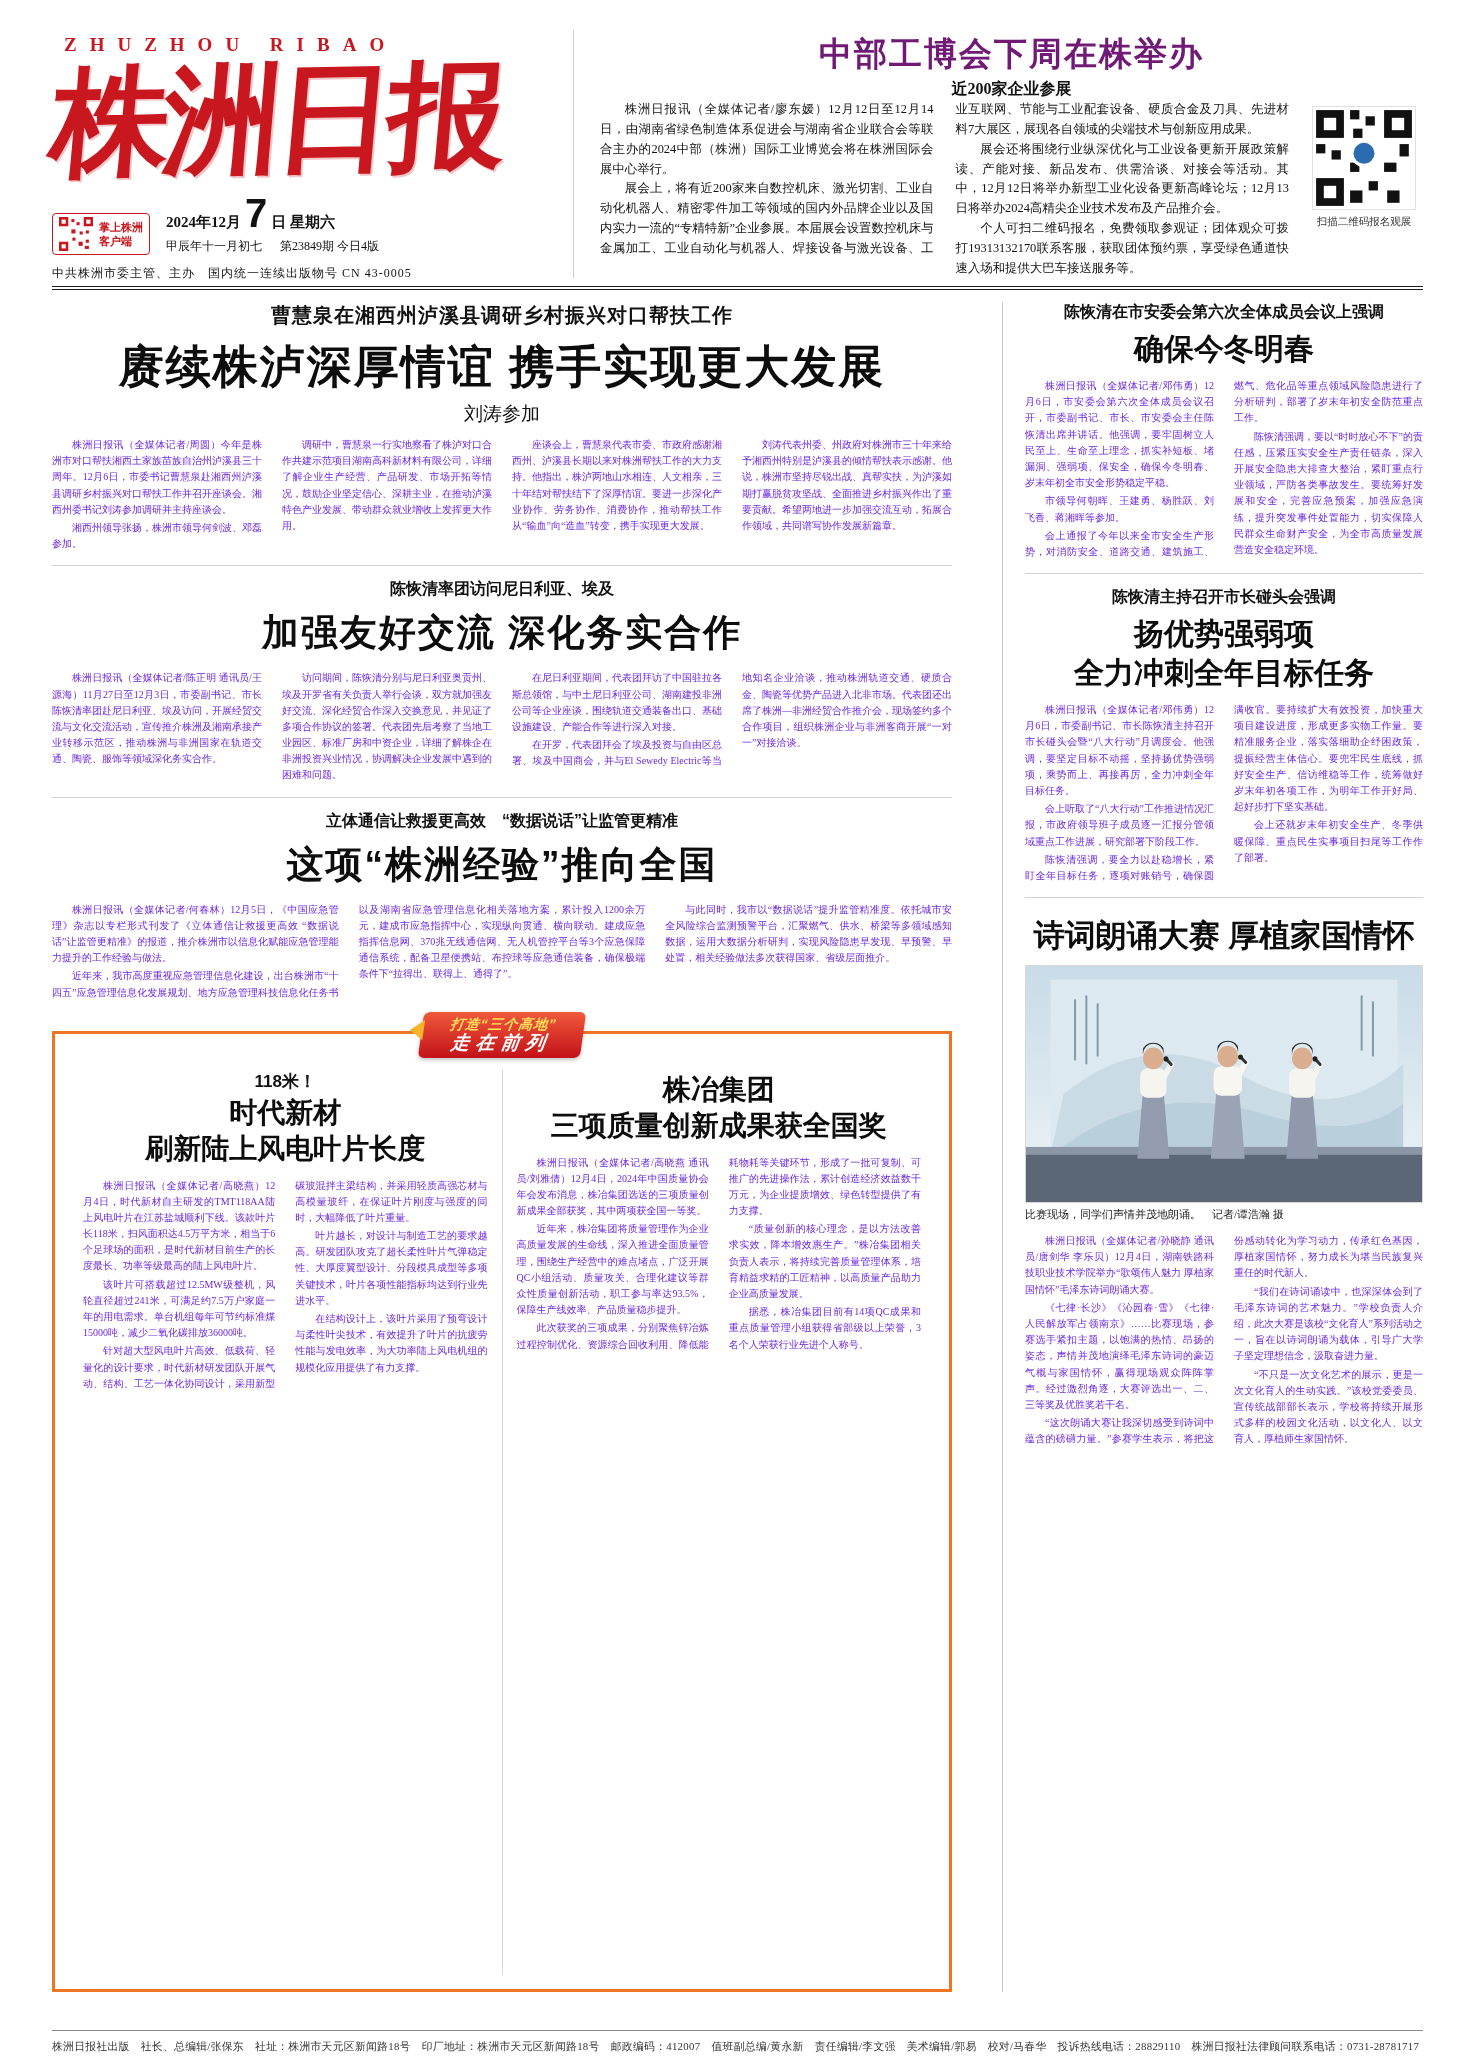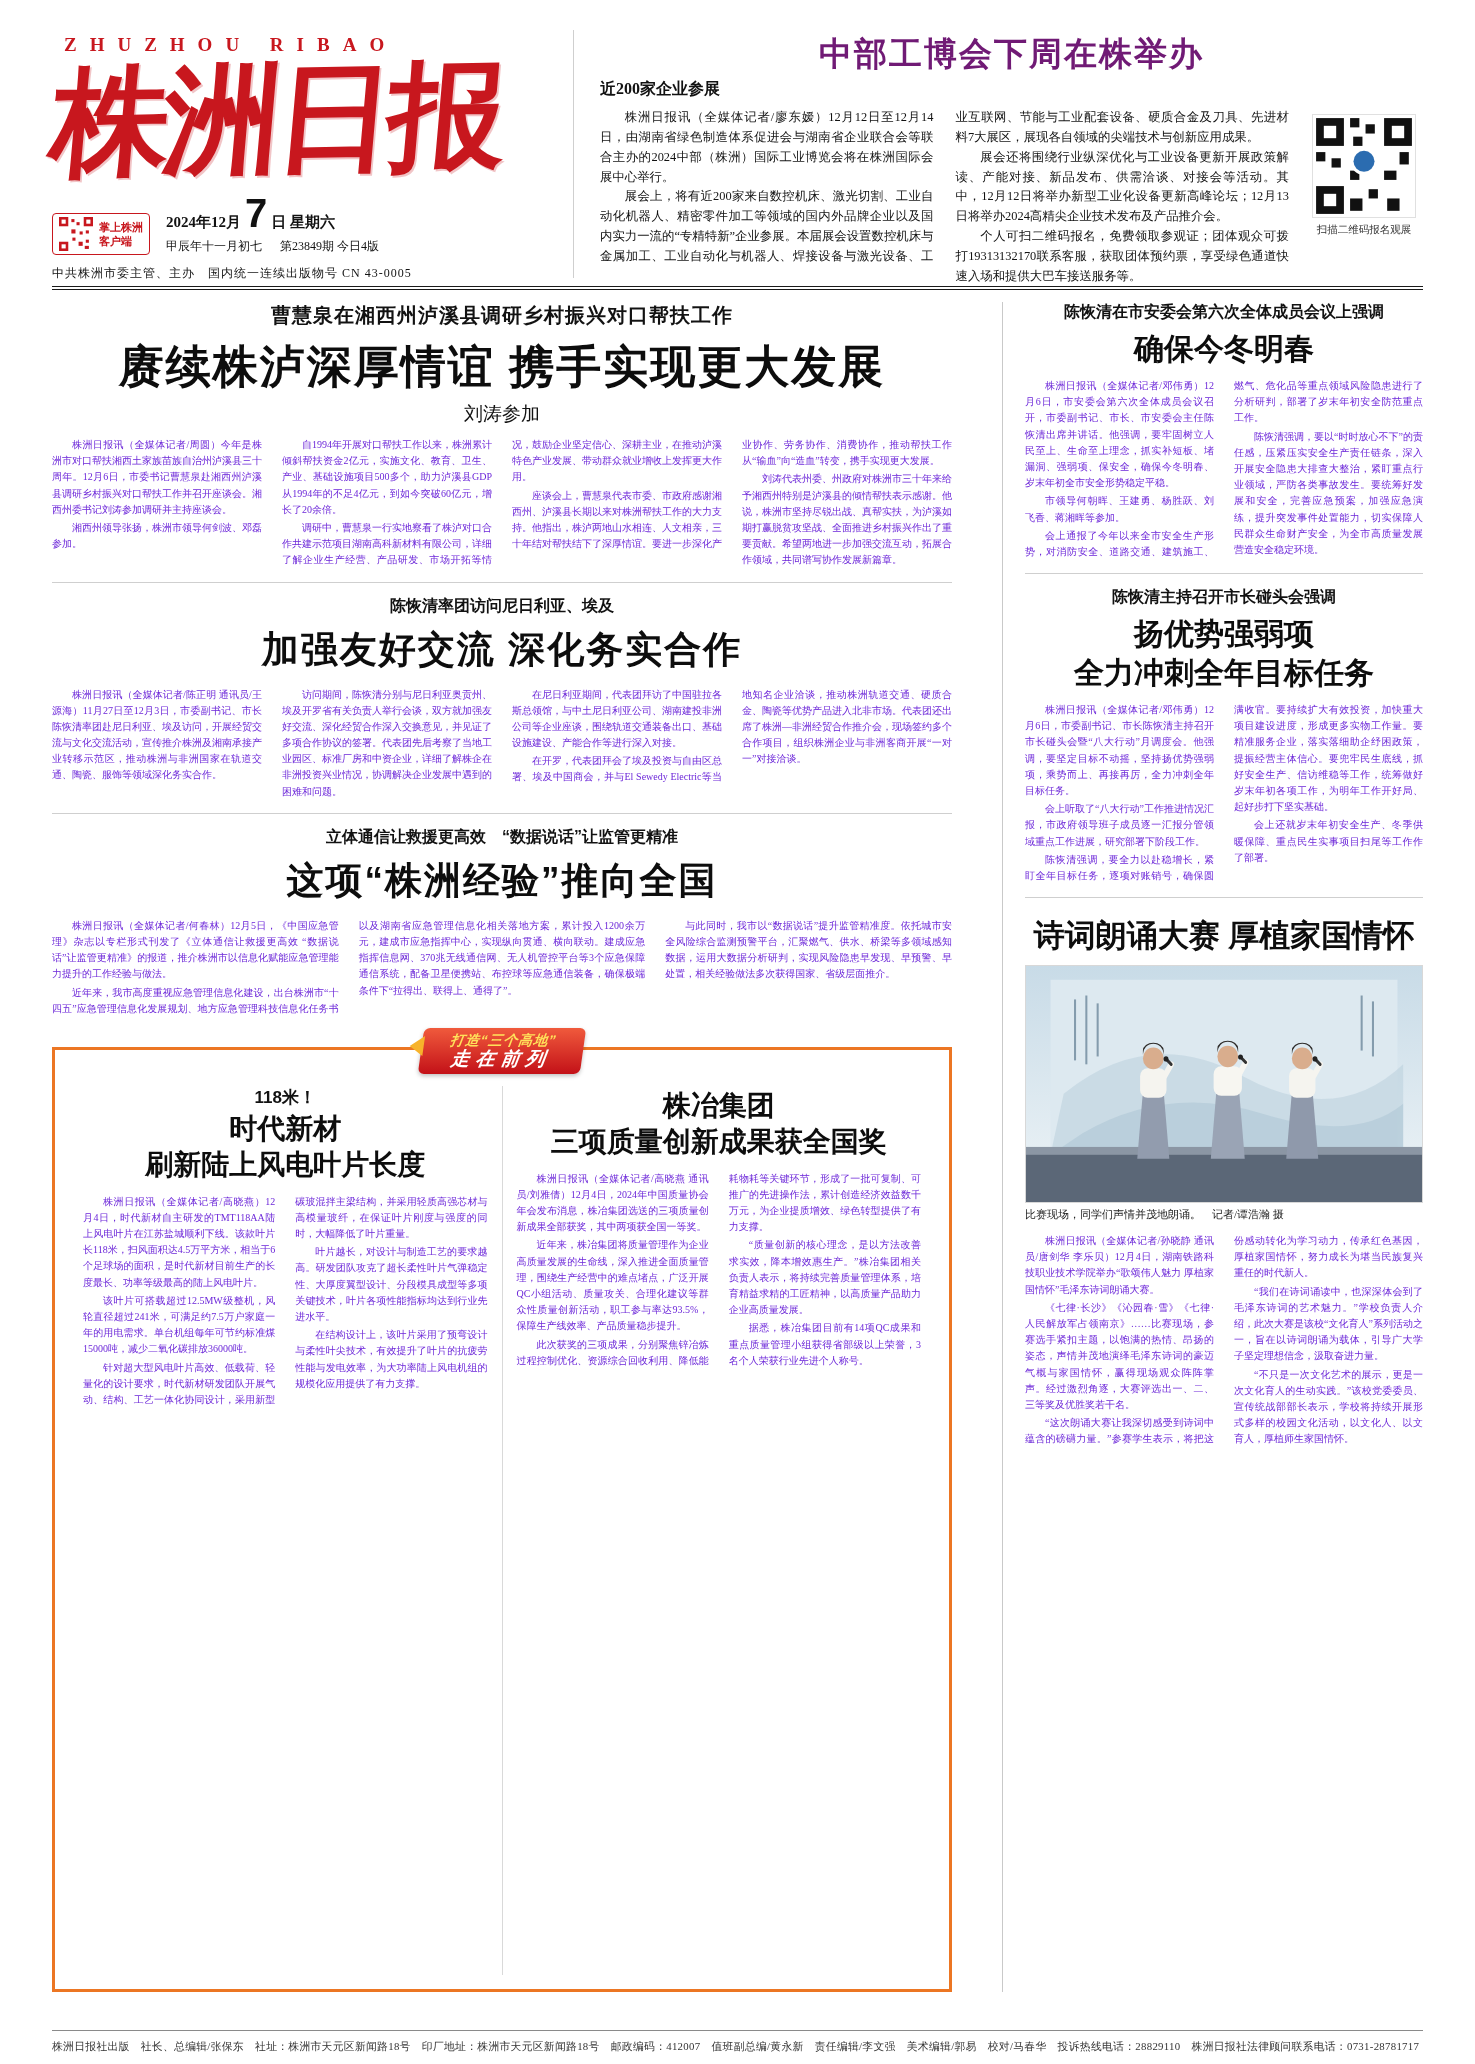--- a/index.html
+++ b/index.html
@@ -22,21 +22,21 @@
   .app-badge { display:flex; align-items:center; gap:6px; border:1px solid #c8171e; border-radius:4px; padding:3px 6px;margin-top:22px; }
   .app-badge svg { width:34px; height:34px; display:block; }
   .app-text { font-size:11px; font-weight:700; line-height:1.3; color:#c8171e; font-family:"Liberation Sans",sans-serif; }
   .date-line { font-size:15px; font-weight:600; white-space:nowrap; }
   .date-day { font-size:40px; font-weight:800; margin:0 4px; font-family:"Liberation Sans",sans-serif; }
   .date-sub { font-size:12px; display:flex; gap:18px; margin-top:2px; }
   .org-line { font-size:12px; margin-top:10px; letter-spacing:1px; white-space:nowrap; }
   
   .top-news { flex:1; border-left:1px solid #cfcfcf; margin-left:16px; padding:0 0 0 26px; }
   .tn-title { font-family:"Liberation Sans","DejaVu Sans",sans-serif; font-weight:900; font-size:33px; text-align:center; margin:2px 0 2px; letter-spacing:2px; color:#701a75; }
-  .tn-sub { font-size:16px; font-weight:700; margin-bottom:8px; }
+  .tn-sub { text-align:center; font-size:16px; font-weight:700; }
   .tn-flex { display:flex; gap:16px; }
   .tn-body { flex:1; column-count:2; column-gap:22px; font-size:12.4px; line-height:1.6; text-align:justify; }
   .tn-body p { margin:0; text-indent:2em; }
   .tn-qr { width:118px; text-align:center; flex:0 0 auto; }
   .tn-qr svg { width:104px; height:104px; border:1px solid #e0e0e0; display:block; margin:6px auto 0; }
   .qr-caption { font-size:10.5px; color:#333; margin-top:5px; }
   
   .rule-double { border-top:1px solid #1a1a1a; border-bottom:1px solid #1a1a1a; height:4px; margin:8px 0 12px; }
   .art-rule { border:none; border-top:1px solid #cfcfcf; margin:13px 0; }
   
@@ -182,21 +182,20 @@
 
     <div class="col-left">
 
       <article>
         <div class="kicker">曹慧泉在湘西州泸溪县调研乡村振兴对口帮扶工作</div>
         <h2 class="headline-xl">赓续株泸深厚情谊  携手实现更大发展</h2>
         <div class="byline">刘涛参加</div>
         <div class="body-cols cols-4">
             <p>株洲日报讯（全媒体记者/周圆）今年是株洲市对口帮扶湘西土家族苗族自治州泸溪县三十周年。12月6日，市委书记曹慧泉赴湘西州泸溪县调研乡村振兴对口帮扶工作并召开座谈会。湘西州委书记刘涛参加调研并主持座谈会。</p>
             <p>湘西州领导张扬，株洲市领导何剑波、邓磊参加。</p>
-            <p>自1994年开展对口帮扶工作以来，株洲累计倾斜帮扶资金2亿元，实施文化、教育、卫生、产业、基础设施项目500多个，助力泸溪县GDP从1994年的不足4亿元，到如今突破60亿元，增长了20余倍。</p>
             <p>调研中，曹慧泉一行实地察看了株泸对口合作共建示范项目湖南高科新材料有限公司，详细了解企业生产经营、产品研发、市场开拓等情况，鼓励企业坚定信心、深耕主业，在推动泸溪特色产业发展、带动群众就业增收上发挥更大作用。</p>
             <p>座谈会上，曹慧泉代表市委、市政府感谢湘西州、泸溪县长期以来对株洲帮扶工作的大力支持。他指出，株泸两地山水相连、人文相亲，三十年结对帮扶结下了深厚情谊。要进一步深化产业协作、劳务协作、消费协作，推动帮扶工作从“输血”向“造血”转变，携手实现更大发展。</p>
             <p>刘涛代表州委、州政府对株洲市三十年来给予湘西州特别是泸溪县的倾情帮扶表示感谢。他说，株洲市坚持尽锐出战、真帮实扶，为泸溪如期打赢脱贫攻坚战、全面推进乡村振兴作出了重要贡献。希望两地进一步加强交流互动，拓展合作领域，共同谱写协作发展新篇章。</p>
           </div>
       </article>
 
       <hr class="art-rule">
 
       <article>
         <div class="kicker-sm">陈恢清率团访问尼日利亚、埃及</div>

